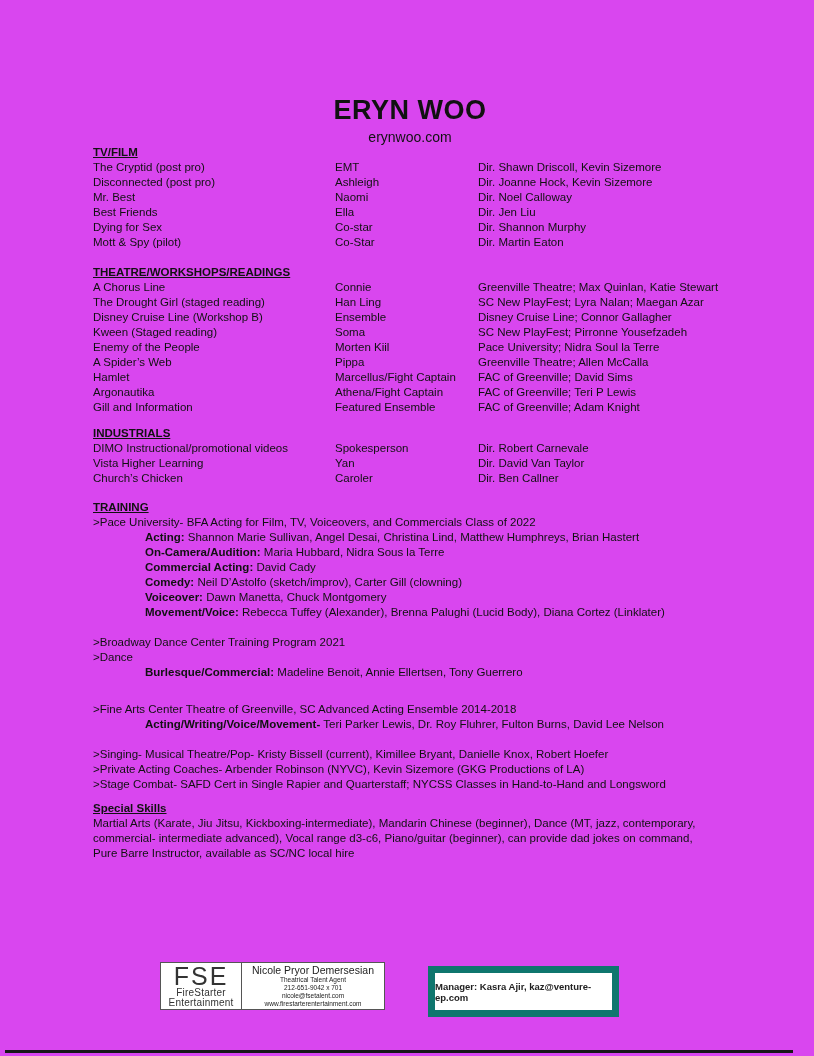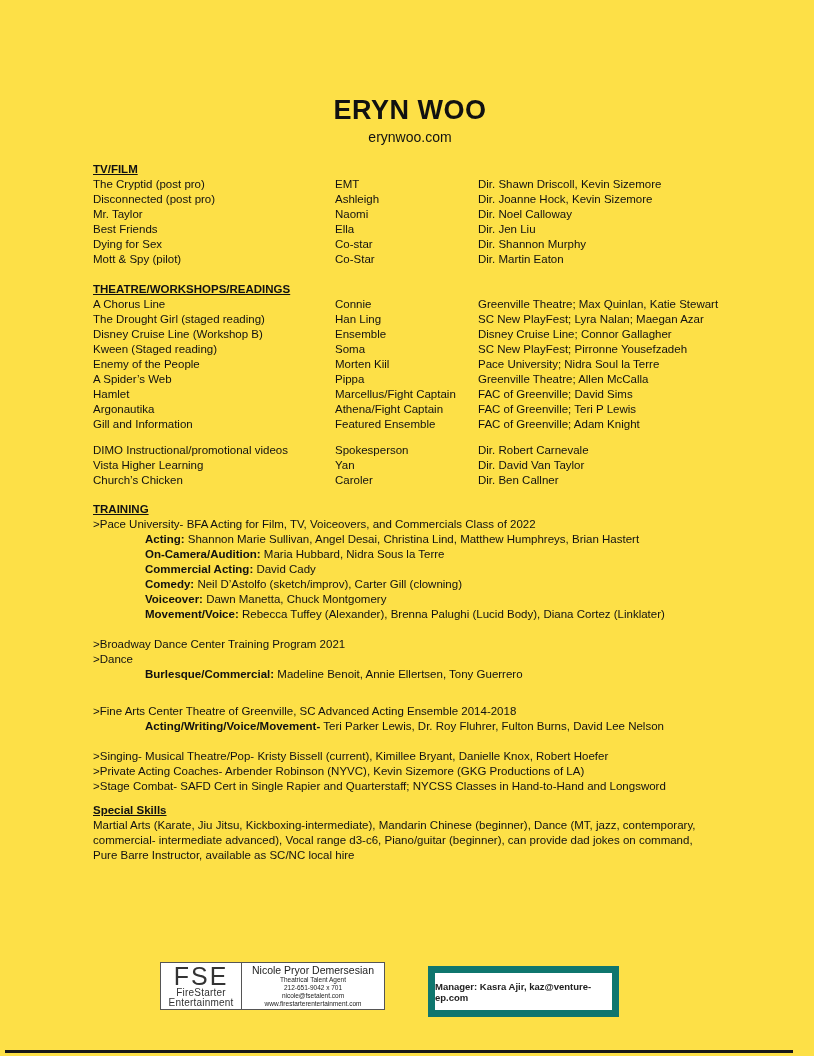--- a/index.html
+++ b/index.html
@@ -1,30 +1,30 @@
 <!DOCTYPE html>
 <html><head>
 <meta charset="utf-8">
 <style>
   html,body { margin:0; padding:0; background:#fff; }
   body { width:814px; height:1056px; font-family:"Liberation Sans", sans-serif; color:#111; }
-  .page { position:relative; width:814px; height:1056px; background:#fde047; overflow:hidden; }
+  .page { position:relative; width:814px; height:1056px; background:#d946ef; overflow:hidden; }
   .content { position:absolute; left:93px; top:0; width:634px; }
 
   .name  { margin-top:95px; text-align:center; font-size:27px; font-weight:bold; line-height:30px; letter-spacing:0.5px; }
   .site  { margin-top:4px; text-align:center; font-size:14px; line-height:16px; }
 
   .sec-heading { font-size:11.5px; font-weight:bold; text-decoration:underline; line-height:15px; }
   .crow  { display:grid; grid-template-columns:242px 143px 1fr; font-size:11.5px; line-height:15px; }
   .crow span { white-space:nowrap; }
   .line  { font-size:11.5px; line-height:15px; }
   .b     { font-weight:bold;margin-top:16px; }
   .tindent { padding-left:52px; }
 
-  .sec-tv         { margin-top:17px; }
+  .sec-tv         { }
   .sec-theatre    { margin-top:15px; }
   .sec-industrials{ margin-top:11px; }
   .sec-training   { margin-top:14px; }
   .block-bdc      { margin-top:15px; }
   .block-fac      { margin-top:22px; }
   .block-extra    { margin-top:15px; }
   .sec-skills     { margin-top:9px; }
 
   .agency-box { position:absolute; left:160px; top:962px; width:223px; height:46px; border:1px solid #555; display:flex; background:#fff; }
   .agency-logo { width:80px; border-right:1px solid #555; display:flex; flex-direction:column; align-items:center; justify-content:center; color:#333; }
@@ -53,21 +53,21 @@
           <span>The Cryptid (post pro)</span>
           <span>EMT</span>
           <span>Dir. Shawn Driscoll, Kevin Sizemore</span>
         </div>
       <div class="crow">
           <span>Disconnected (post pro)</span>
           <span>Ashleigh</span>
           <span>Dir. Joanne Hock, Kevin Sizemore</span>
         </div>
       <div class="crow">
-          <span>Mr. Taylor</span>
+          <span>Mr. Best</span>
           <span>Naomi</span>
           <span>Dir. Noel Calloway</span>
         </div>
       <div class="crow">
           <span>Best Friends</span>
           <span>Ella</span>
           <span>Dir. Jen Liu</span>
         </div>
       <div class="crow">
           <span>Dying for Sex</span>
@@ -124,20 +124,21 @@
           <span>FAC of Greenville; Teri P Lewis</span>
         </div>
       <div class="crow">
           <span>Gill and Information</span>
           <span>Featured Ensemble</span>
           <span>FAC of Greenville; Adam Knight</span>
         </div>
     </div>
 
     <div class="sec-industrials">
+      <div class="sec-heading">INDUSTRIALS</div>
       <div class="crow">
           <span>DIMO Instructional/promotional videos</span>
           <span>Spokesperson</span>
           <span>Dir. Robert Carnevale</span>
         </div>
       <div class="crow">
           <span>Vista Higher Learning</span>
           <span>Yan</span>
           <span>Dir. David Van Taylor</span>
         </div>

